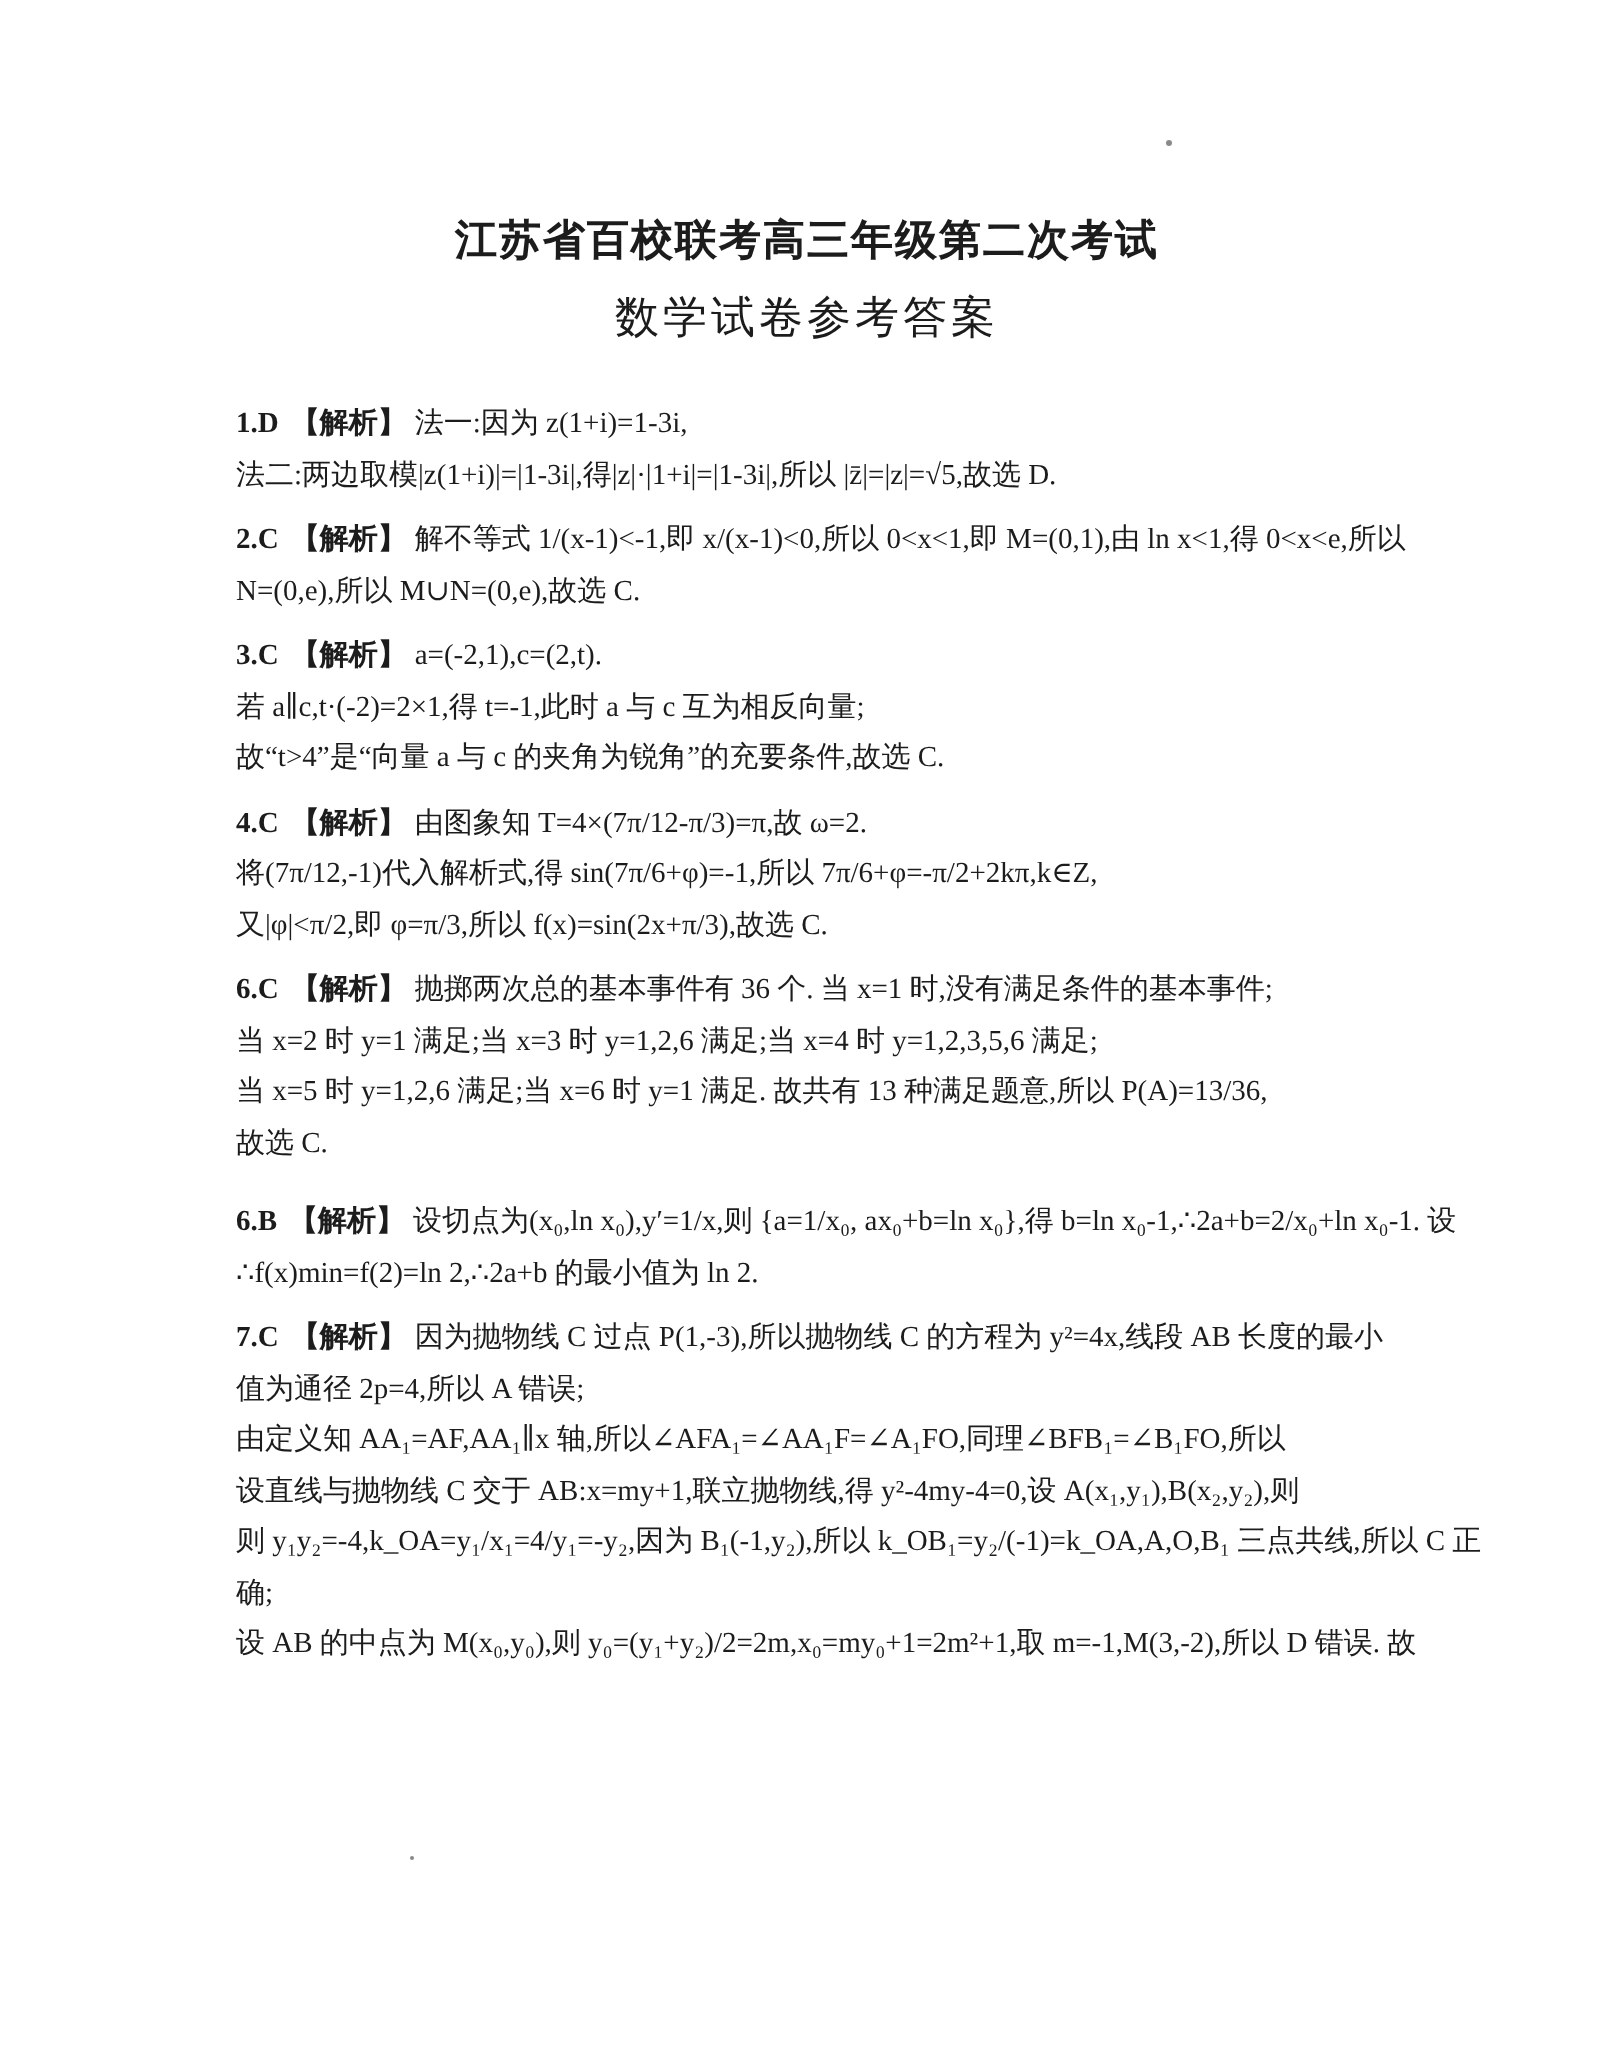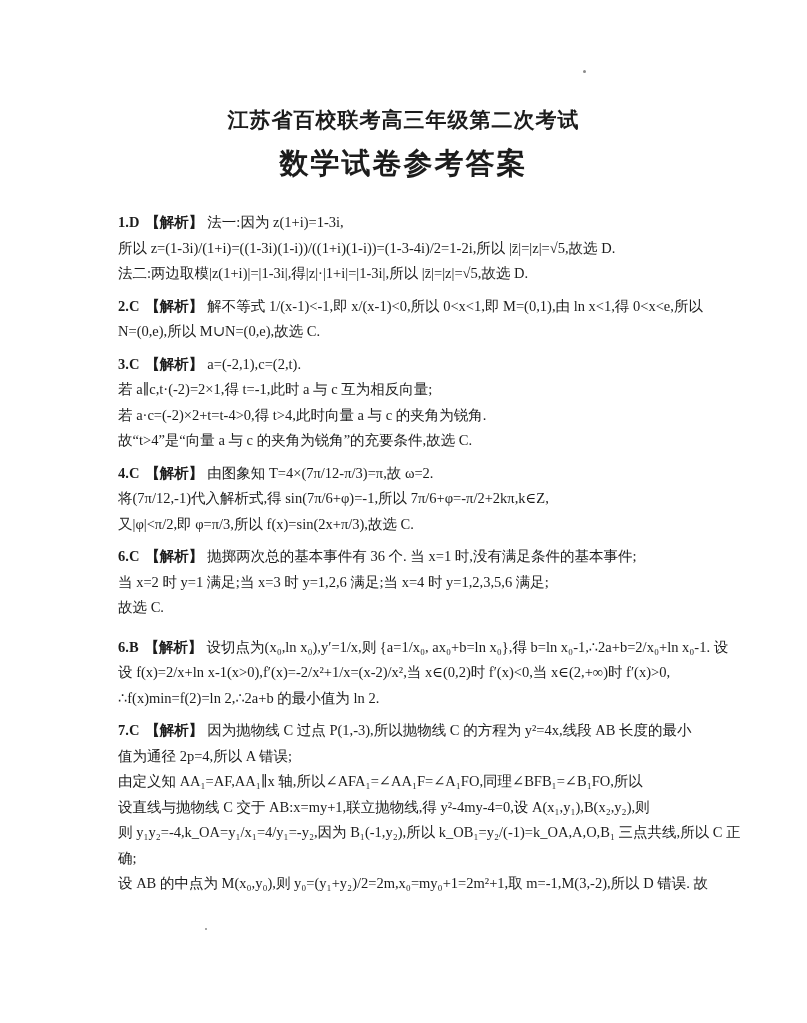--- a/index.html
+++ b/index.html
@@ -13,22 +13,22 @@
     color: #1c1c1c;
   }
   .titles { text-align: center; padding-top: 106px; }
   .doc-title {
     font-size: 21px;
     font-weight: bold;
     letter-spacing: 1px;
     margin: 0;
   }
   .doc-subtitle {
-    font-size: 29px;
-    font-weight: bold;
+    font-size: 22px;
+    font-weight: normal;
     letter-spacing: 2px;
     margin: 10px 0 0 0;
   }
   .body-text {
     margin: 26px 58px 0 118px;
     font-size: 14.5px;
     line-height: 25.5px;
     text-align: left;
   }
   .answer { margin-bottom: 7px; }
@@ -58,61 +58,59 @@
     <h1 class="doc-title">江苏省百校联考高三年级第二次考试</h1>
     <h2 class="doc-subtitle">数学试卷参考答案</h2>
   </div>
 
   <div class="body-text">
 
     <div class="answer">
       <div class="line">
         <span class="b lbl">1.D</span><span class="b tag">【解析】</span><span>法一:因为 z(1+i)=1-3i,</span>
       </div>
-      <div class="line">所以 z=(1-3i)/(1+i)=((1-3i)(1-i))/((1+i)(1-i))=(1-3-4i)/2=1-2i,所以 |z̄|=|z|=√5,故选 D.</div>
       <div class="line">法二:两边取模|z(1+i)|=|1-3i|,得|z|·|1+i|=|1-3i|,所以 |z̄|=|z|=√5,故选 D.</div>
     </div>
 
     <div class="answer">
       <div class="line">
         <span class="b lbl">2.C</span><span class="b tag">【解析】</span><span>解不等式 1/(x-1)&lt;-1,即 x/(x-1)&lt;0,所以 0&lt;x&lt;1,即 M=(0,1),由 ln x&lt;1,得 0&lt;x&lt;e,所以</span>
       </div>
       <div class="line">N=(0,e),所以 M∪N=(0,e),故选 C.</div>
     </div>
 
     <div class="answer">
       <div class="line">
         <span class="b lbl">3.C</span><span class="b tag">【解析】</span><span>a=(-2,1),c=(2,t).</span>
       </div>
       <div class="line">若 a∥c,t·(-2)=2×1,得 t=-1,此时 a 与 c 互为相反向量;</div>
-      <div class="line">若 a·c=(-2)×2+t=t-4&gt;0,得 t&gt;4,此时向量 a 与 c 的夹角为锐角.</div>
       <div class="line">故“t&gt;4”是“向量 a 与 c 的夹角为锐角”的充要条件,故选 C.</div>
     </div>
 
     <div class="answer">
       <div class="line">
         <span class="b lbl">4.C</span><span class="b tag">【解析】</span><span>由图象知 T=4×(7π/12-π/3)=π,故 ω=2.</span>
       </div>
       <div class="line">将(7π/12,-1)代入解析式,得 sin(7π/6+φ)=-1,所以 7π/6+φ=-π/2+2kπ,k∈Z,</div>
       <div class="line">又|φ|&lt;π/2,即 φ=π/3,所以 f(x)=sin(2x+π/3),故选 C.</div>
     </div>
 
     <div class="answer">
       <div class="line">
         <span class="b lbl">6.C</span><span class="b tag">【解析】</span><span>抛掷两次总的基本事件有 36 个. 当 x=1 时,没有满足条件的基本事件;</span>
       </div>
       <div class="line">当 x=2 时 y=1 满足;当 x=3 时 y=1,2,6 满足;当 x=4 时 y=1,2,3,5,6 满足;</div>
+      <div class="line">当 x=5 时 y=1,2,6 满足;当 x=6 时 y=1 满足. 故共有 13 种满足题意,所以 P(A)=13/36,</div>
       <div class="line">故选 C.</div>
     </div>
 
     <div class="answer gap-top">
       <div class="line">
         <span class="b lbl">6.B</span><span class="b tag">【解析】</span><span>设切点为(x₀,ln x₀),y′=1/x,则 {a=1/x₀, ax₀+b=ln x₀},得 b=ln x₀-1,∴2a+b=2/x₀+ln x₀-1. 设</span>
       </div>
-      <div class="line">设 f(x)=2/x+ln x-1(x&gt;0),f′(x)=-2/x²+1/x=(x-2)/x²,当 x∈(0,2)时 f′(x)&lt;0,当 x∈(2,+∞)时 f′(x)&gt;0,</div>
       <div class="line">∴f(x)min=f(2)=ln 2,∴2a+b 的最小值为 ln 2.</div>
     </div>
 
     <div class="answer">
       <div class="line">
         <span class="b lbl">7.C</span><span class="b tag">【解析】</span><span>因为抛物线 C 过点 P(1,-3),所以抛物线 C 的方程为 y²=4x,线段 AB 长度的最小</span>
       </div>
       <div class="line">值为通径 2p=4,所以 A 错误;</div>
       <div class="line">由定义知 AA₁=AF,AA₁∥x 轴,所以∠AFA₁=∠AA₁F=∠A₁FO,同理∠BFB₁=∠B₁FO,所以</div>
       <div class="line">设直线与抛物线 C 交于 AB:x=my+1,联立抛物线,得 y²-4my-4=0,设 A(x₁,y₁),B(x₂,y₂),则</div>

